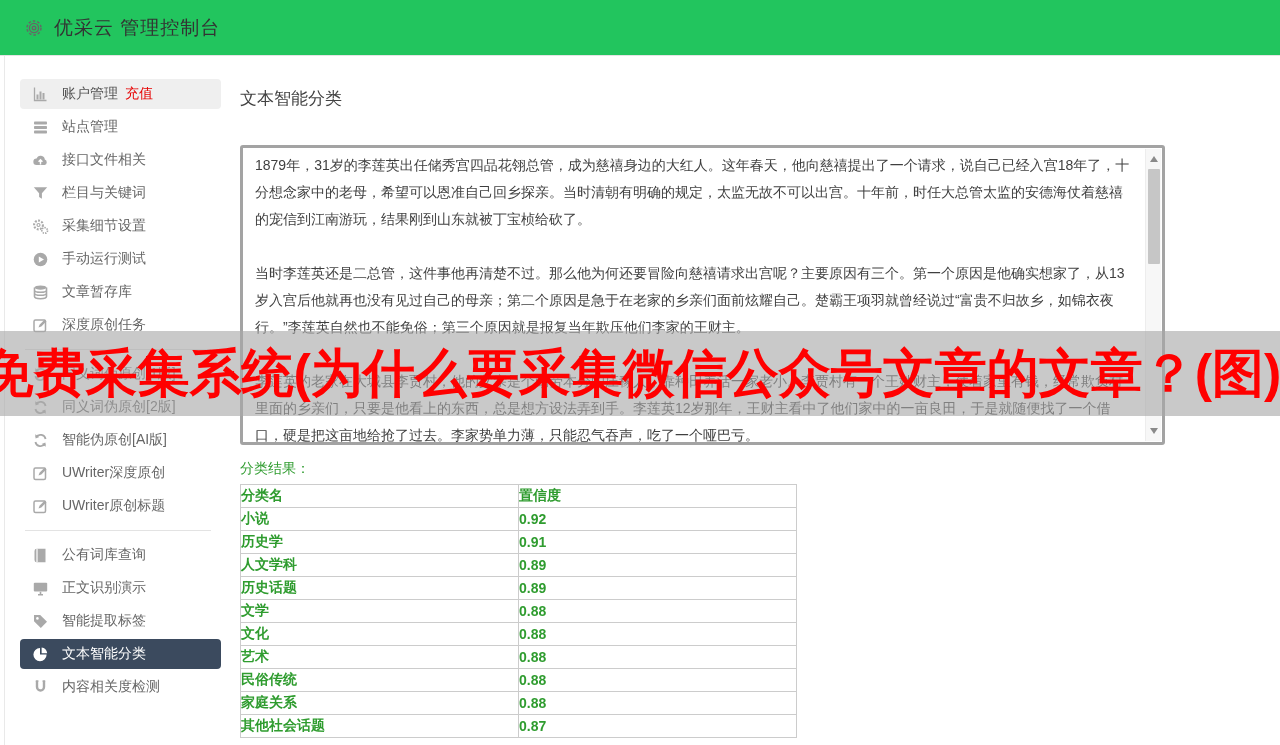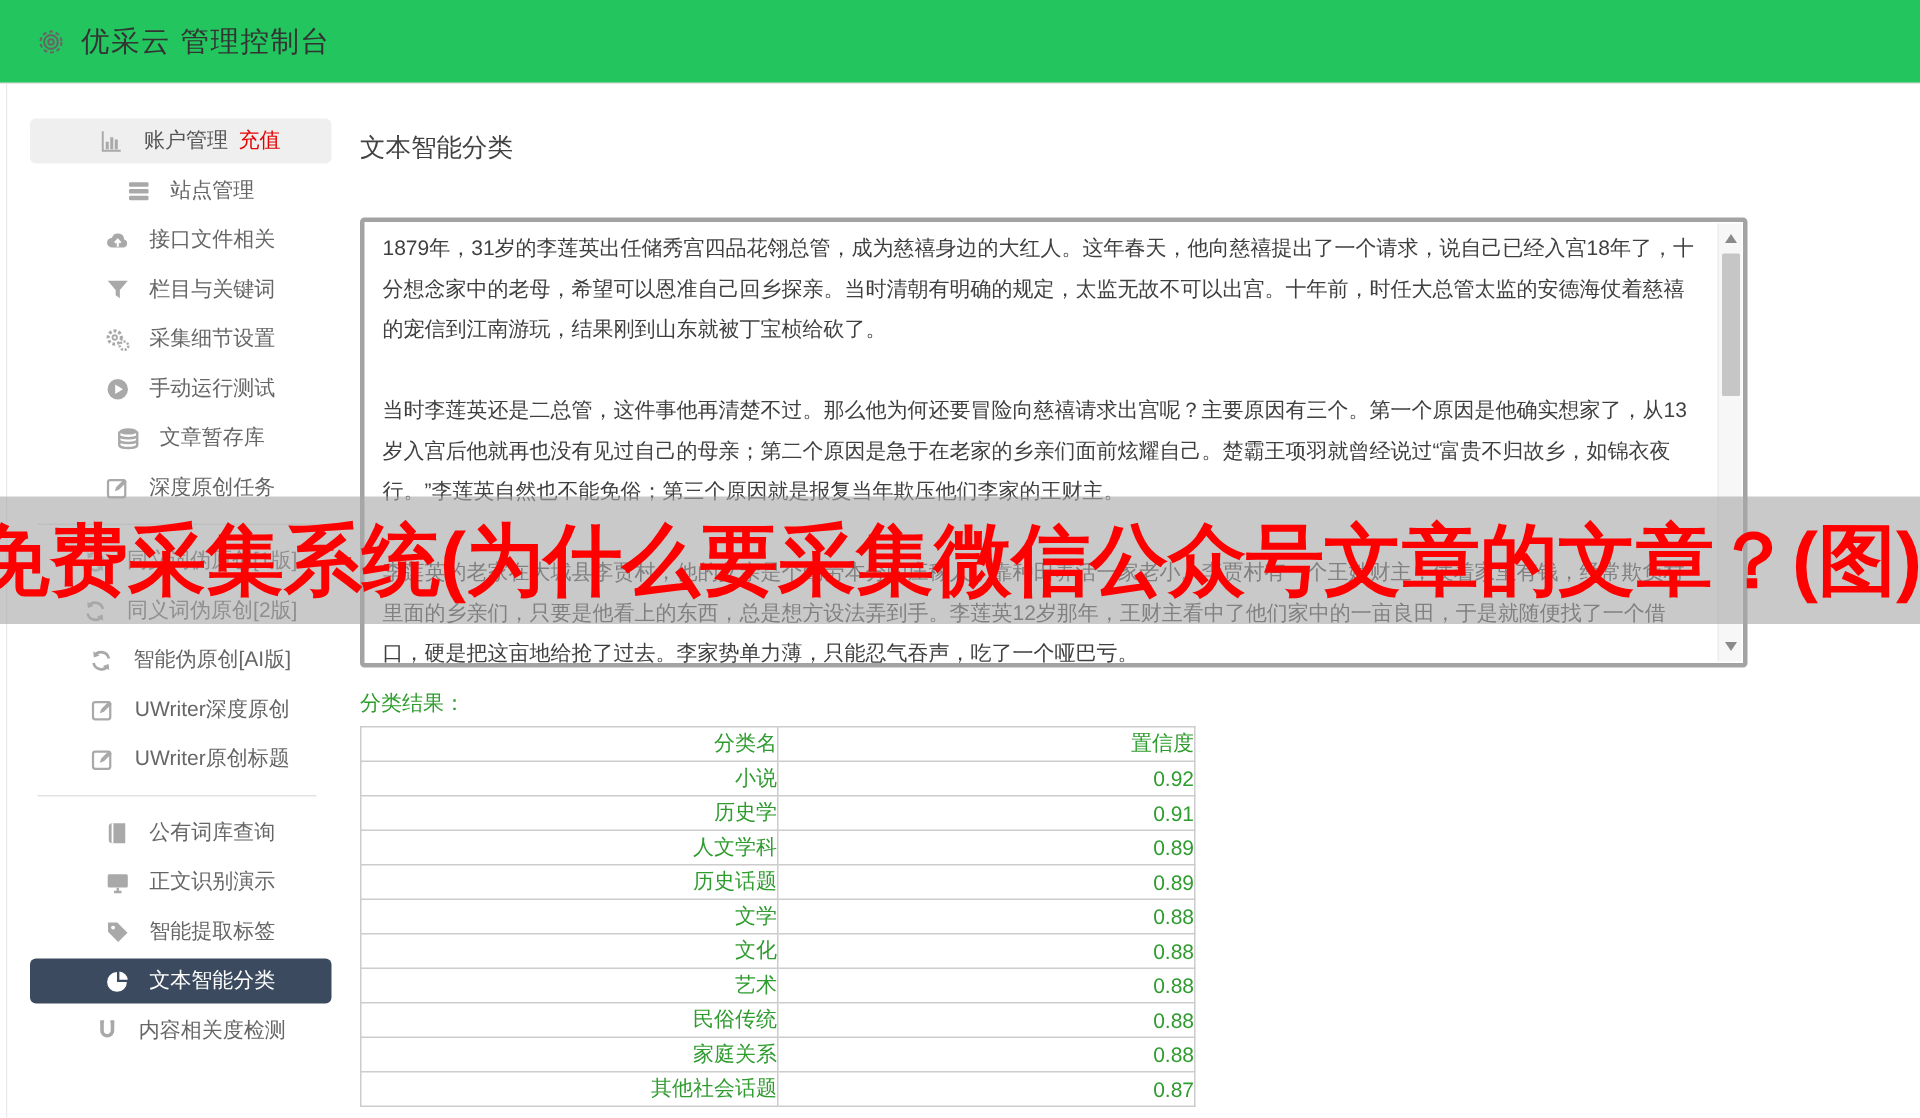--- a/index.html
+++ b/index.html
@@ -11,21 +11,21 @@
     background:#22c55e; border-bottom:1px solid #e4e4e4; display:flex; align-items:center; }
   .header .gear { margin-left:24px; width:20px; height:20px; color:#666; }
   .header .title { margin-left:10px; font-size:19px; color:#333; letter-spacing:1px; }
 
   .left-rule { position:absolute; left:4px; top:56px; bottom:0; width:1px; background:#e9e9e9; }
 
   
   .sidebar { position:absolute; left:5px; top:56px; width:224px; bottom:0;
     padding-top:20px; background:#fff; }
   .side-item { display:flex; align-items:center; height:30px; margin:3px 8px 3px 15px;
-    padding-left:12px; border-radius:4px; color:#666; font-size:14px; cursor:pointer;justify-content:center; }
+    padding-left:12px; border-radius:4px; color:#666; font-size:14px; cursor:pointer; }
   .side-item .icon { width:17px; height:17px; margin-right:13px; color:#a9a9a9;
     display:inline-flex; align-items:center; justify-content:center; flex:0 0 17px; }
   .side-item .icon svg { width:17px; height:17px; }
   .side-item.highlight { background:#efefef; color:#555; }
   .side-item.active { background:var(--active-bg); color:#fff; }
   .side-item.active .icon { color:#fff; }
   .side-badge { color:var(--badge-red); margin-left:7px; font-size:14px; }
   .side-divider { height:1px; background:#e3e3e3; margin:9px 18px 9px 20px; }
 
   
@@ -45,21 +45,21 @@
   .sb-arrow.up { top:6px; }
   .sb-arrow.down { bottom:6px; }
   .sb-arrow svg { display:block; }
   .sb-thumb { position:absolute; left:2px; width:12px; top:20px; height:95px;
     background:#c6c6c6; border-radius:1px; }
 
   .result-label { margin-top:15px; font-size:14px; color:var(--green); }
 
   .result-table { margin-top:6px; width:557px; border-collapse:collapse; table-layout:fixed; }
   .result-table th, .result-table td { border:1px solid #ccc; height:23px;
-    text-align:right; font-size:14px; font-weight:normal; color:var(--green); padding:0; }
+    text-align:left; font-size:14px; font-weight:bold; color:var(--green); padding:0; }
 
   .footnote { margin-top:14px; font-size:14px; color:#555; }
 
   
   .overlay { position:absolute; left:0; top:331px; width:1280px; height:85px;
     background:rgba(168,168,168,0.62); z-index:50; display:flex; align-items:center;
     justify-content:center; }
   .overlay .overlay-text { color:var(--overlay-red); font-size:52px; font-weight:bold;
     white-space:nowrap; letter-spacing:0px; }
 </style>

